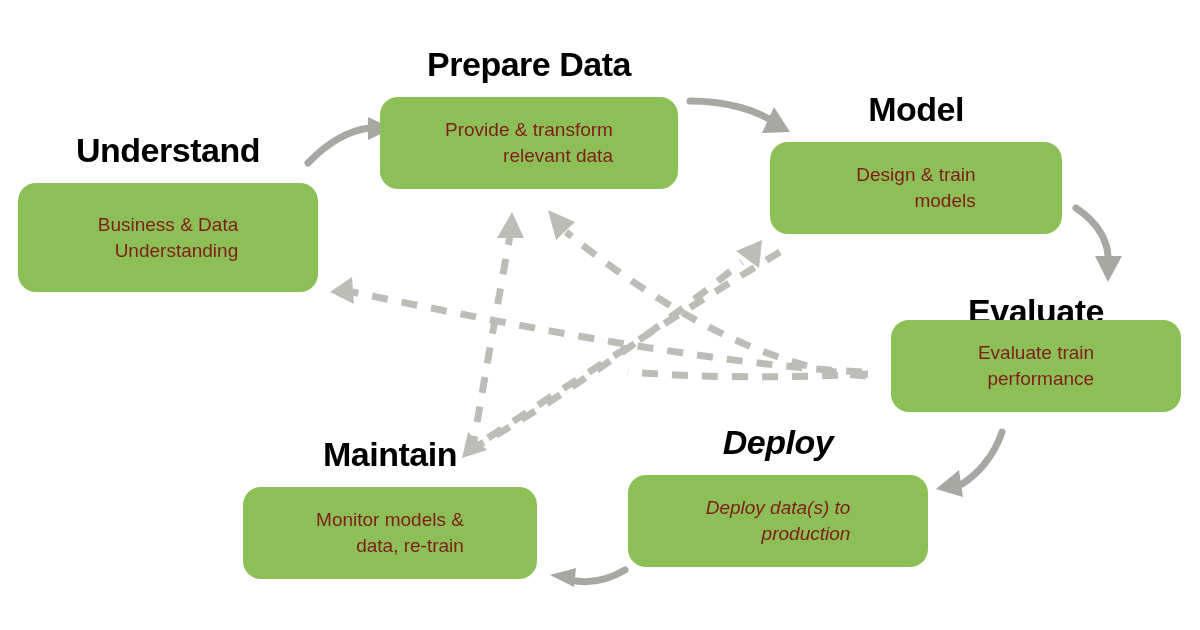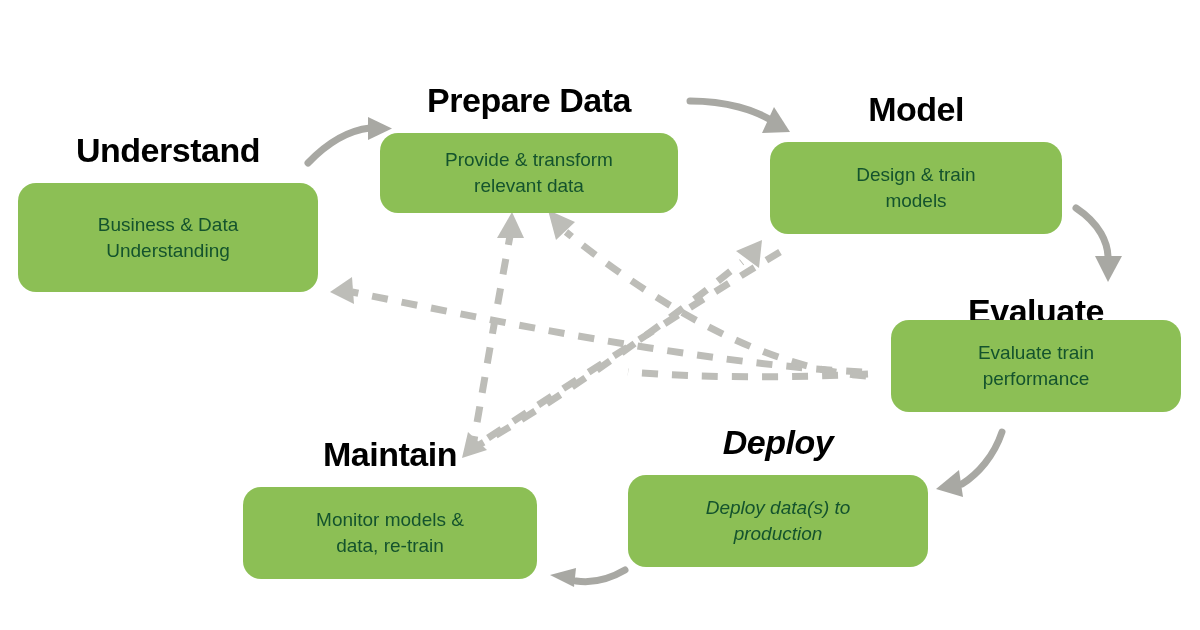--- a/index.html
+++ b/index.html
@@ -49,22 +49,22 @@
     width: 100%;
     height: 100%;
     background: #8cbf55;
     border-radius: 18px;
     display: flex;
     align-items: center;
     justify-content: center;
   }
   .stage-desc {
     font-size: 19px;
-    color: #14532d;
-    text-align: center;
+    color: #7f1d1d;
+    text-align: right;
     line-height: 1.35;
     padding: 0 10px;
     white-space: pre-line;
   }
 </style>
 </head>
 <body>
 
 <div id="canvas">
 
@@ -127,21 +127,21 @@
   </svg>
 
   <div class="stage" style="left:18px; top:183px; width:300px; height:109px;text-decoration:underline;">
     <div class="stage-title" style="top:-50px;">Understand</div>
     <div class="stage-box">
       <div class="stage-desc">Business &amp; Data
 Understanding</div>
     </div>
   </div>
 
-  <div class="stage" style="left:380px; top:97px; width:298px; height:80px;margin-top:36px;">
+  <div class="stage" style="left:380px; top:97px; width:298px; height:92px;">
     <div class="stage-title" style="top:-50px;">Prepare Data</div>
     <div class="stage-box">
       <div class="stage-desc">Provide &amp; transform
 relevant data</div>
     </div>
   </div>
 
   <div class="stage" style="left:770px; top:142px; width:292px; height:92px;">
     <div class="stage-title" style="top:-50px;text-align:center;">Model</div>
     <div class="stage-box">

